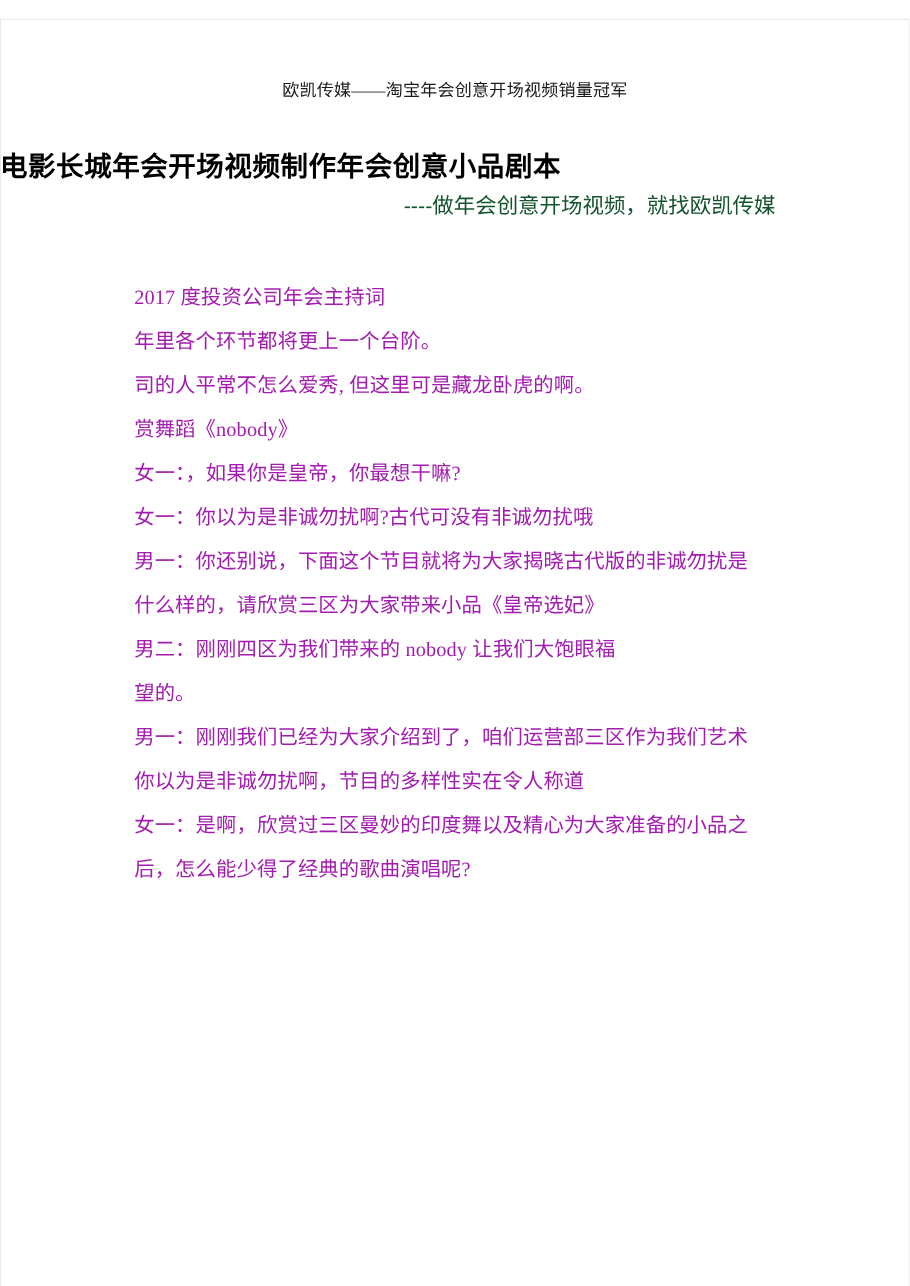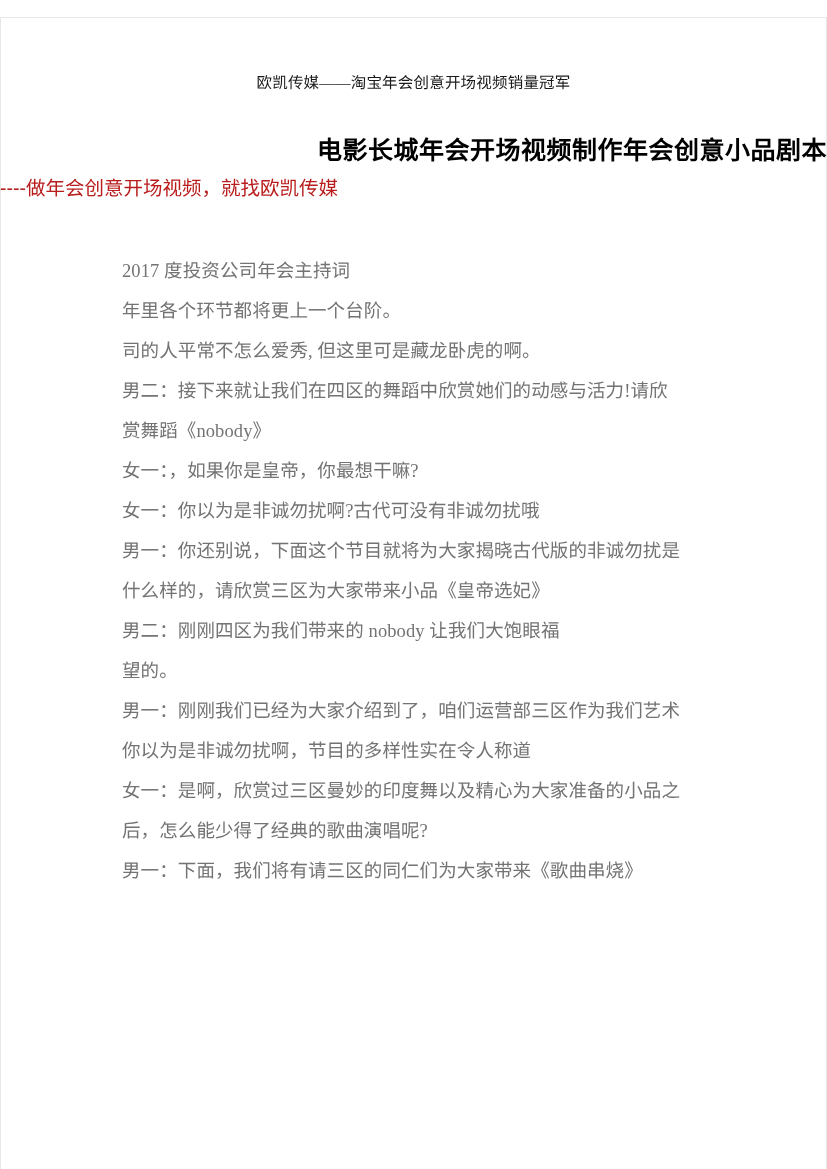--- a/index.html
+++ b/index.html
@@ -45,57 +45,57 @@
     color: #1a1a1a;
     letter-spacing: 0.2px;
   }
 
   
   .doc-title {
     position: absolute;
     top: 102px;
     left: 0;
     width: 827px;
-    text-align: right;
-    font-family: Liberation Mono, monospace;
+    text-align: left;
+    font-family: Liberation Serif, serif;
     font-weight: bold;
     font-size: 25px;
     line-height: 34px;
     color: #000000;
     letter-spacing: 0.5px;
   }
 
   
   .doc-subtitle {
     position: absolute;
     top: 157px;
     left: 0;
     width: 827px;
     padding-right: 122px;
     box-sizing: border-box;
-    text-align: left;
+    text-align: right;
     font-family: "Liberation Sans", "DejaVu Sans", sans-serif;
     font-size: 19.5px;
     line-height: 28px;
-    color: #b91c1c;
+    color: #14532d;
   }
 
   
   .body-block {
     position: absolute;
     left: 122px;
     top: 234px;
     width: 590px;
   }
 
   .doc-line {
     font-family: "Liberation Serif", "DejaVu Serif", serif;
     font-size: 18.5px;
     line-height: 40px;
-    color: #737373;
+    color: #a21caf;
     white-space: pre-wrap;
     letter-spacing: 0.1px;
   }
 </style>
 </head>
 <body>
 
 <div class="page">
 
   <div class="page-frame"></div>
@@ -104,28 +104,26 @@
 
   <h1 class="doc-title">电影长城年会开场视频制作年会创意小品剧本</h1>
 
   <div class="doc-subtitle">----做年会创意开场视频，就找欧凯传媒</div>
 
   <div class="body-block">
 
   <div class="doc-line">2017 度投资公司年会主持词</div>
       <div class="doc-line">年里各个环节都将更上一个台阶。</div>
       <div class="doc-line">司的人平常不怎么爱秀, 但这里可是藏龙卧虎的啊。</div>
-      <div class="doc-line">男二：接下来就让我们在四区的舞蹈中欣赏她们的动感与活力!请欣</div>
       <div class="doc-line">赏舞蹈《nobody》</div>
       <div class="doc-line">女一：，如果你是皇帝，你最想干嘛?</div>
       <div class="doc-line">女一：你以为是非诚勿扰啊?古代可没有非诚勿扰哦</div>
       <div class="doc-line">男一：你还别说，下面这个节目就将为大家揭晓古代版的非诚勿扰是</div>
       <div class="doc-line">什么样的，请欣赏三区为大家带来小品《皇帝选妃》</div>
       <div class="doc-line">男二：刚刚四区为我们带来的 nobody 让我们大饱眼福</div>
       <div class="doc-line">望的。</div>
       <div class="doc-line">男一：刚刚我们已经为大家介绍到了，咱们运营部三区作为我们艺术</div>
       <div class="doc-line">你以为是非诚勿扰啊，节目的多样性实在令人称道</div>
       <div class="doc-line">女一：是啊，欣赏过三区曼妙的印度舞以及精心为大家准备的小品之</div>
       <div class="doc-line">后，怎么能少得了经典的歌曲演唱呢?</div>
-      <div class="doc-line">男一：下面，我们将有请三区的同仁们为大家带来《歌曲串烧》</div>
     </div>
 
 </div>
 
 </body></html>

